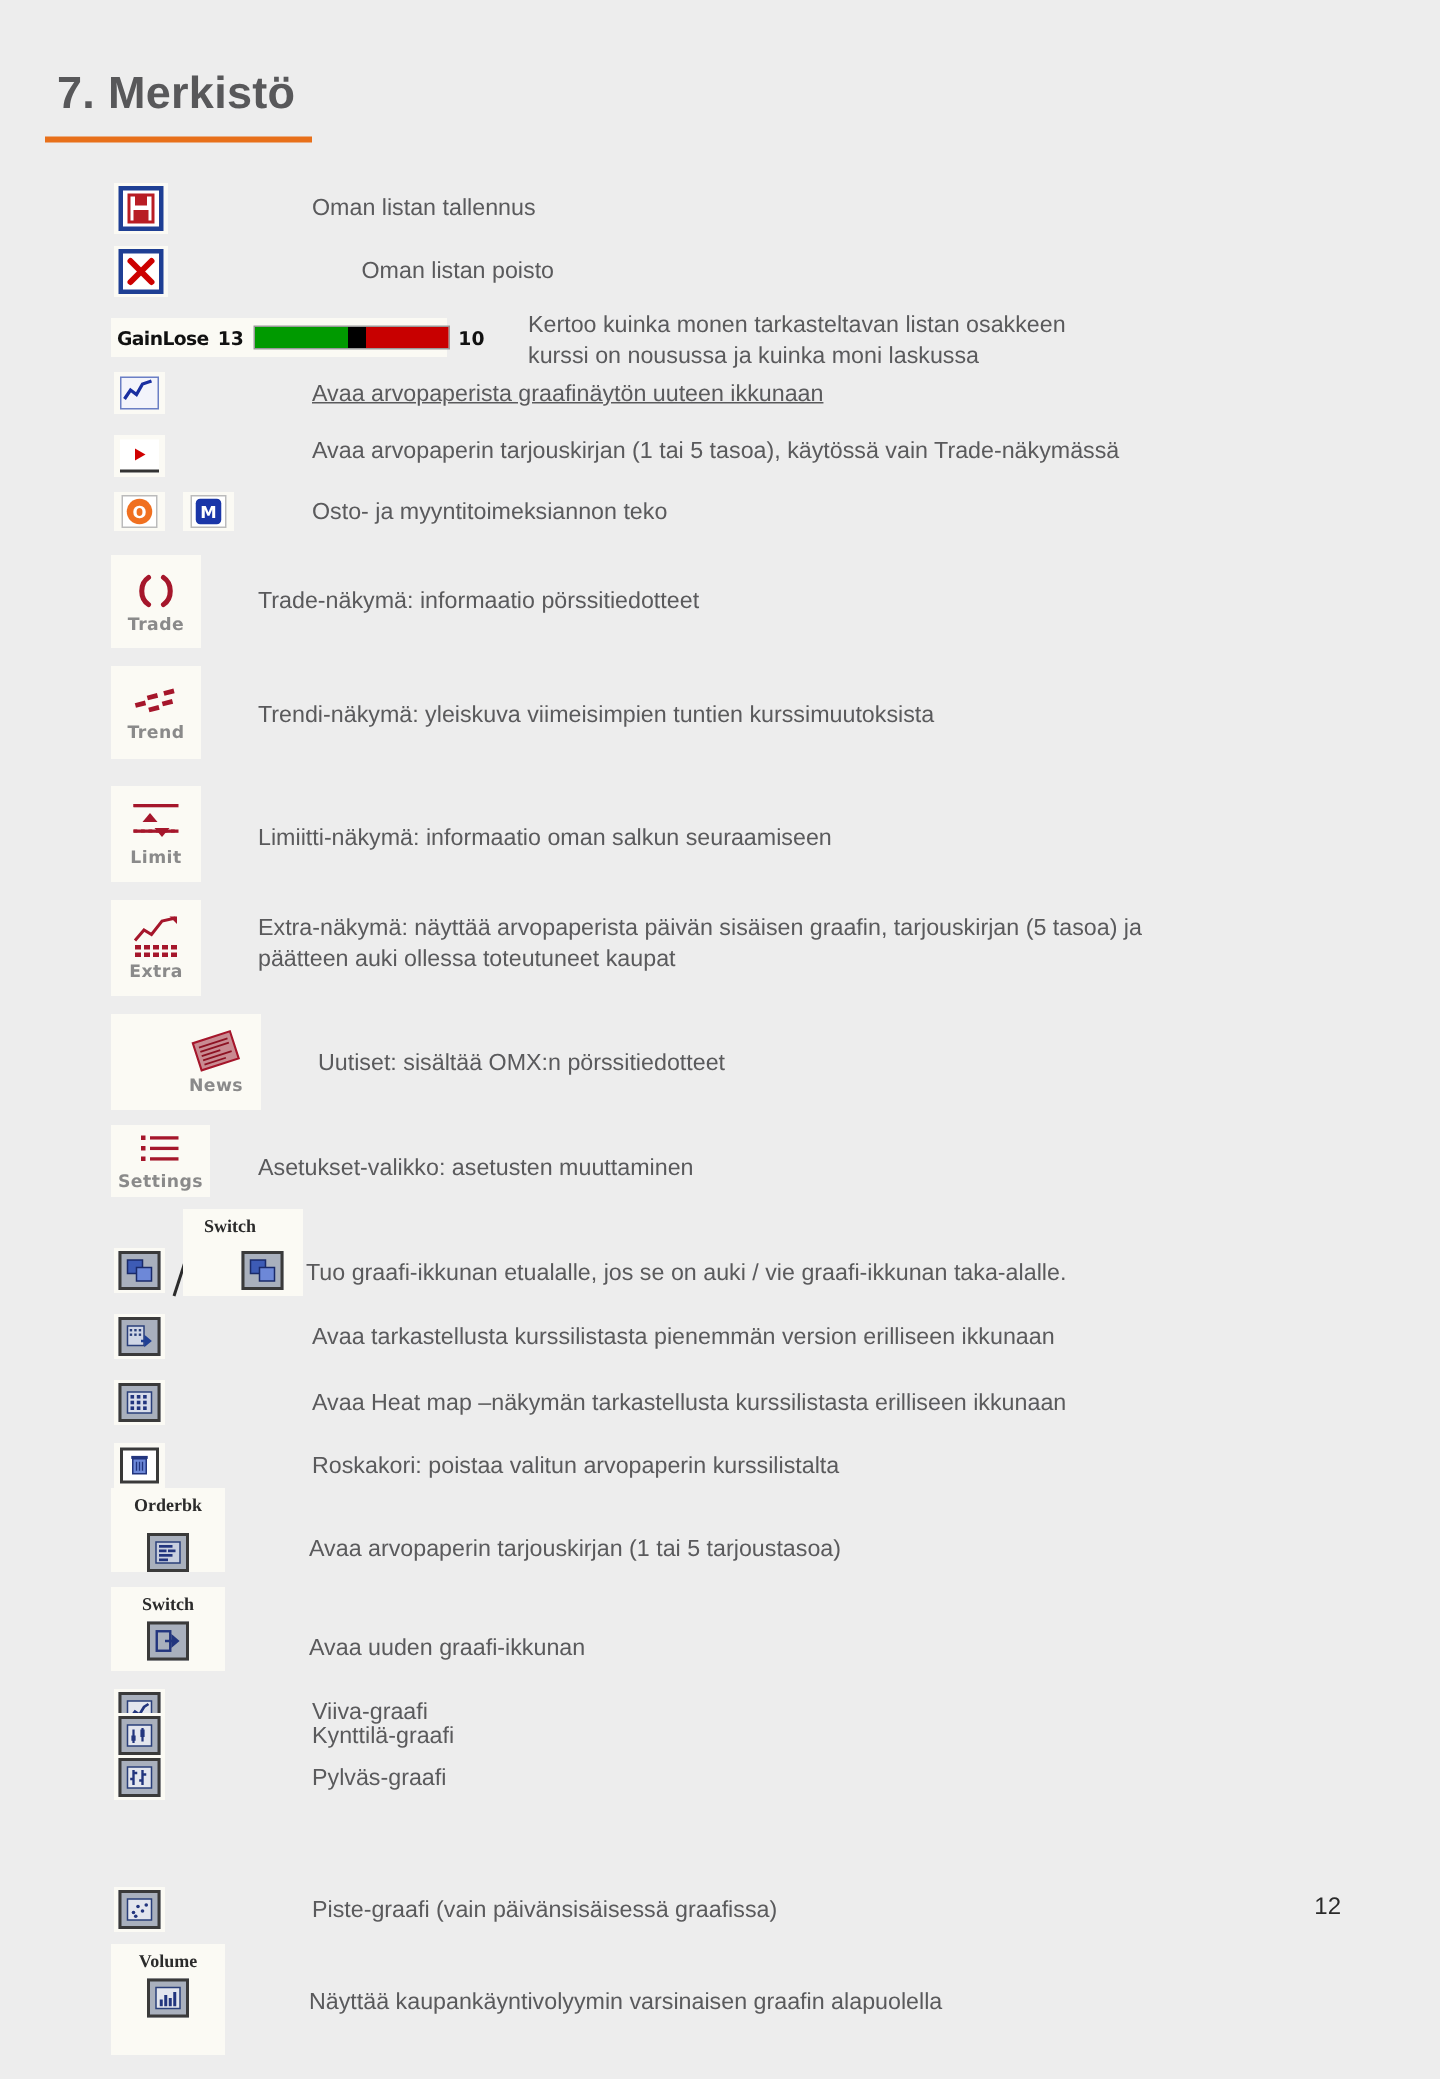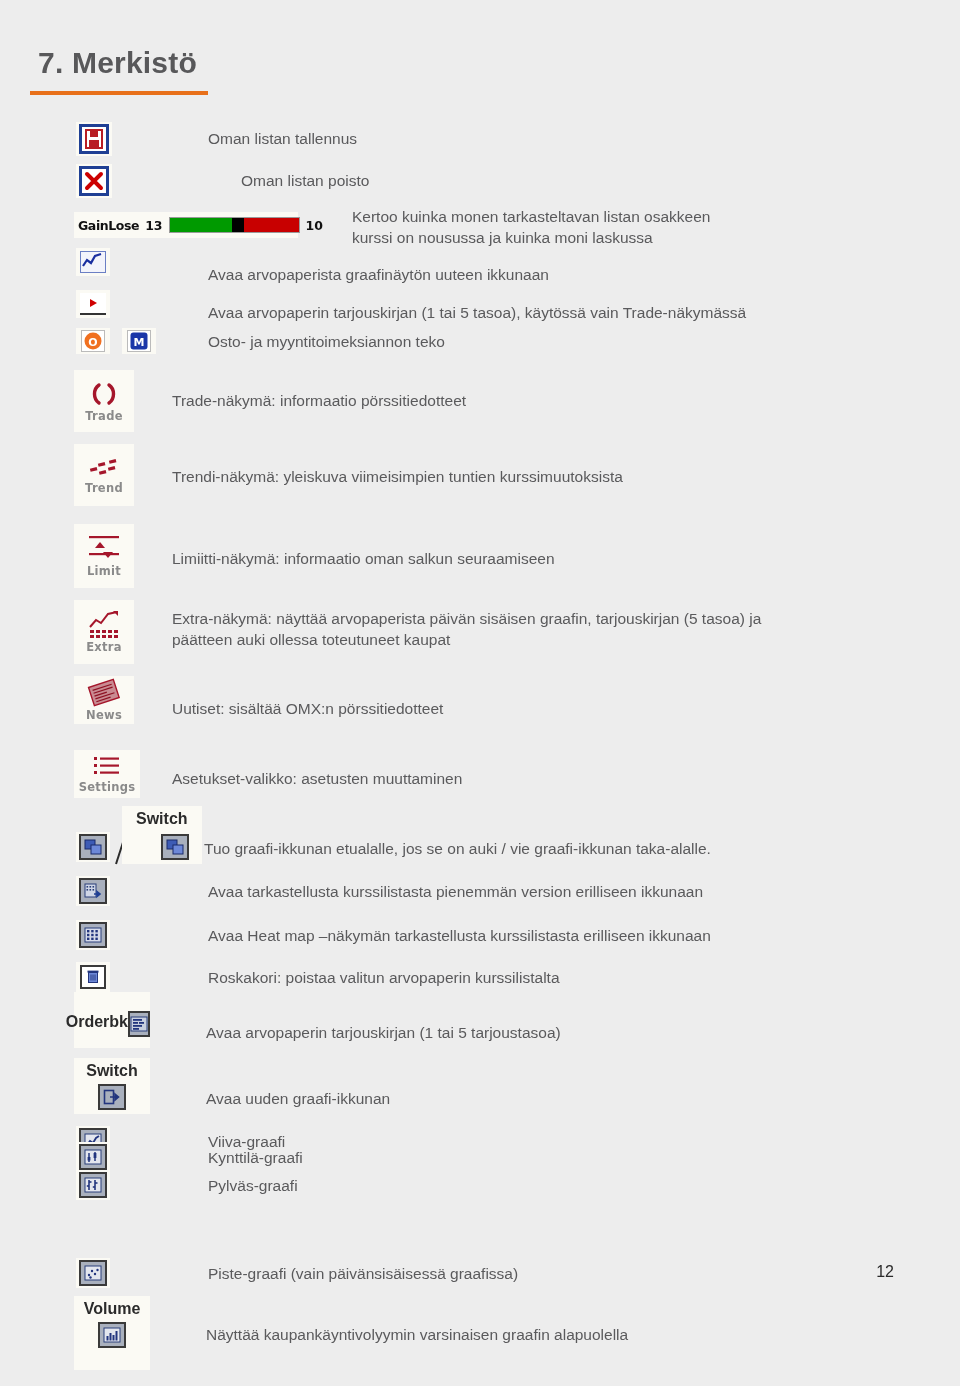--- a/index.html
+++ b/index.html
@@ -93,24 +93,24 @@
 
   
   .ic-label {
     font-size: 11.5px;
     font-weight: bold;
     color: #8a8a8a;
     letter-spacing: .3px;
     font-family: "DejaVu Sans", sans-serif;
   }
   .ic-label-dark {
-    font-size: 16px;
+    font-size: 12px;
     font-weight: bold;
     color: #2b2b2b;
-    font-family: Liberation Sans, sans-serif;
+    font-family: Liberation Serif, serif;
   }
 
   
   .gainlose {
     position: absolute;
     background: #fbfaf4;
     display: flex;
     align-items: center;
     padding: 2px 4px;
     box-sizing: border-box;
@@ -194,32 +194,32 @@
 kurssi on nousussa ja kuinka moni laskussa</div>
 
 <div class="row" style="left:76px; top:248px;">
   <div class="icon-cell" style="width:34px;height:28px;">
     <div class="ic ic-thinblue">
       <svg width="22" height="18" viewBox="0 0 22 18">
         <polyline points="2,14 6,8 10,11 14,4 20,2" fill="none" stroke="#1a2fa0" stroke-width="2.2"></polyline>
       </svg>
     </div>
   </div>
-  <div class="desc" style="margin-left:98px; margin-top:16px;">Avaa arvopaperista graafinäytön uuteen ikkunaan</div>
+  <div class="desc" style="margin-left:98px; margin-top:4px;text-decoration:underline;">Avaa arvopaperista graafinäytön uuteen ikkunaan</div>
 </div>
 
 <div class="row" style="left:76px; top:290px;">
   <div class="icon-cell" style="width:34px;height:28px;">
     <div style="width:26px;height:22px;background:#fff;border-bottom:2px solid #333;box-sizing:border-box;display:flex;align-items:center;justify-content:center;">
       <svg width="12" height="12" viewBox="0 0 12 12">
           <polygon points="3,2 10,6 3,10" fill="#d00000"></polygon>
         </svg>
     </div>
   </div>
-  <div class="desc" style="margin-left:98px; margin-top:12px;">Avaa arvopaperin tarjouskirjan (1 tai 5 tasoa), käytössä vain Trade-näkymässä</div>
+  <div class="desc" style="margin-left:98px; margin-top:0;">Avaa arvopaperin tarjouskirjan (1 tai 5 tasoa), käytössä vain Trade-näkymässä</div>
 </div>
 
 <div class="row" style="left:76px; top:328px;">
   <div class="icon-cell" style="width:34px;height:26px;">
     <div style="width:24px;height:22px;background:#fff;border:1px solid #bbb;display:flex;align-items:center;justify-content:center;box-sizing:border-box;">
       <svg width="20" height="20" viewBox="0 0 20 20">
         <circle cx="10" cy="10" r="8.5" fill="#f07020"></circle>
         <text x="10" y="14.5" font-size="11" font-weight="bold" fill="#ffffff" text-anchor="middle" font-family="DejaVu Sans, sans-serif">O</text>
       </svg>
     </div>
@@ -297,21 +297,21 @@
         <rect x="27" y="25" width="4" height="3"></rect>
       </g>
     </svg>
     <span class="ic-label">Extra</span>
   </div>
   <div class="desc" style="margin-left:38px; margin-top:8px;">Extra-näkymä:  näyttää arvopaperista päivän sisäisen graafin, tarjouskirjan (5 tasoa) ja
 päätteen auki ollessa toteutuneet kaupat</div>
 </div>
 
 <div class="row" style="left:74px; top:676px;">
-  <div class="icon-cell" style="width:60px;height:48px;">
+  <div class="icon-cell" style="width:60px;height:64px;padding-left:40px;">
     <svg width="34" height="30" viewBox="0 0 34 30">
       <g transform="rotate(-18 17 15)">
         <rect x="4" y="5" width="26" height="19" fill="#c98b92" stroke="#a5162b" stroke-width="1.4"></rect>
         <g stroke="#8d1223" stroke-width="1.2">
           <line x1="7" y1="9" x2="27" y2="9"></line>
           <line x1="7" y1="12" x2="27" y2="12"></line>
           <line x1="7" y1="15" x2="20" y2="15"></line>
           <line x1="7" y1="18" x2="27" y2="18"></line>
           <line x1="7" y1="21" x2="22" y2="21"></line>
         </g>
@@ -420,21 +420,21 @@
           <line x1="8" y1="5.5" x2="8" y2="11.5"></line>
           <line x1="10" y1="5.5" x2="10" y2="11.5"></line>
         </g>
       </svg>
     </div>
   </div>
   <div class="desc" style="margin-left:98px; margin-top:5px;">Roskakori: poistaa valitun arvopaperin kurssilistalta</div>
 </div>
 
 <div class="row" style="left:74px; top:992px;">
-  <div class="icon-cell" style="width:76px;height:56px;flex-direction:row;justify-content:flex-end;padding-top:4px;box-sizing:border-box;">
+  <div class="icon-cell" style="width:76px;height:56px;flex-direction:column;justify-content:space-between;padding-top:4px;box-sizing:border-box;">
     <span class="ic-label-dark">Orderbk</span>
     <div class="ic ic-grey" style="margin-top:4px;display:flex;align-items:center;justify-content:center;">
       <svg width="18" height="16" viewBox="0 0 18 16">
         <rect x="1" y="1" width="16" height="14" fill="#c8cfdf" stroke="#2a3f7a"></rect>
         <g fill="#22357e">
           <rect x="3" y="3" width="9" height="1.8"></rect>
           <rect x="3" y="6" width="5" height="1.8"></rect>
           <rect x="9" y="6" width="5" height="1.8"></rect>
           <rect x="3" y="9" width="9" height="1.8"></rect>
           <rect x="3" y="12" width="6" height="1.8"></rect>

